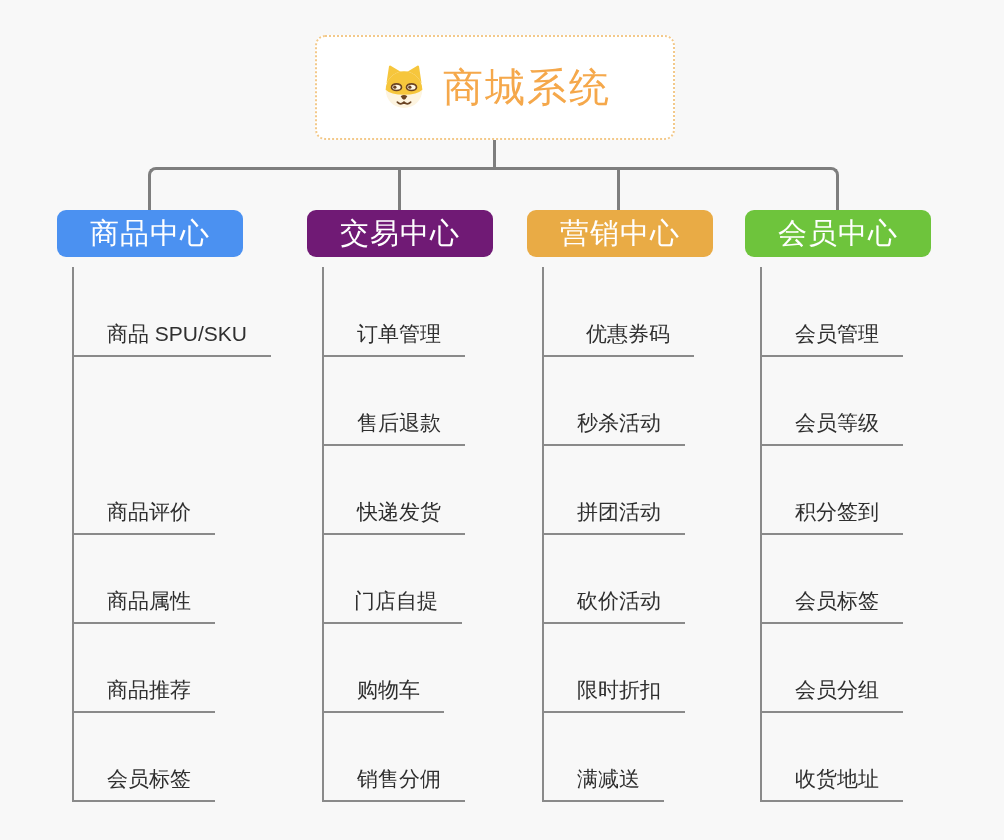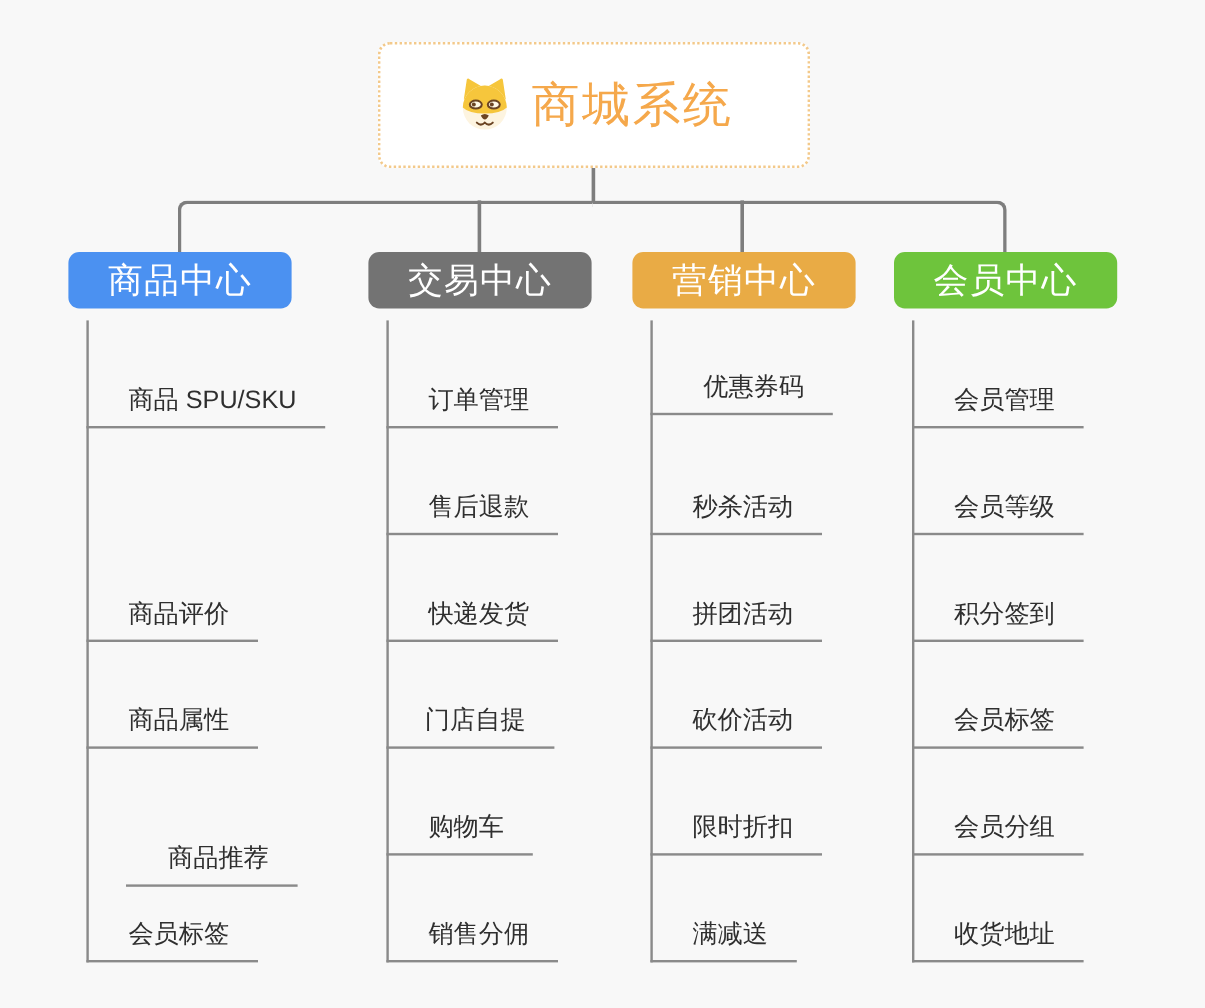--- a/index.html
+++ b/index.html
@@ -95,37 +95,37 @@
   <div class="conn conn-drop" style="left:398px;"></div>
   <div class="conn conn-drop" style="left:617px;"></div>
 
   <div id="columns">
       <div class="column" style="left: 57px;">
         <div class="branch-node" style="background: rgb(75, 145, 241);">商品中心</div>
         <div class="trunk"></div>
         <div class="leaf" style="top: 111px;">商品 SPU/SKU</div>
         <div class="leaf" style="top: 289px;">商品评价</div>
         <div class="leaf" style="top: 378px;">商品属性</div>
-        <div class="leaf" style="top: 493px; margin-left: 33px;">商品推荐</div>
+        <div class="leaf" style="top: 467px;">商品推荐</div>
         <div class="leaf" style="top: 556px;">会员标签</div>
       </div>
       <div class="column" style="left: 307px;">
-        <div class="branch-node" style="background: #737373;">交易中心</div>
+        <div class="branch-node" style="background: #701a75;">交易中心</div>
         <div class="trunk"></div>
         <div class="leaf" style="top: 111px;">订单管理</div>
         <div class="leaf" style="top: 200px;">售后退款</div>
         <div class="leaf" style="top: 289px;">快递发货</div>
         <div class="leaf" style="top: 378px; padding-left: 32px;">门店自提</div>
         <div class="leaf" style="top: 467px;">购物车</div>
         <div class="leaf" style="top: 556px;">销售分佣</div>
       </div>
       <div class="column" style="left: 527px;">
         <div class="branch-node" style="background: rgb(233, 171, 69);">营销中心</div>
         <div class="trunk"></div>
-        <div class="leaf" style="top: 100px; padding-left: 44px;">优惠券码</div>
+        <div class="leaf" style="top: 111px; padding-left: 44px;">优惠券码</div>
         <div class="leaf" style="top: 200px;">秒杀活动</div>
         <div class="leaf" style="top: 289px;">拼团活动</div>
         <div class="leaf" style="top: 378px;">砍价活动</div>
         <div class="leaf" style="top: 467px;">限时折扣</div>
         <div class="leaf" style="top: 556px;">满减送</div>
       </div>
       <div class="column" style="left: 745px;">
         <div class="branch-node" style="background: rgb(110, 196, 60);">会员中心</div>
         <div class="trunk"></div>
         <div class="leaf" style="top: 111px;">会员管理</div>

